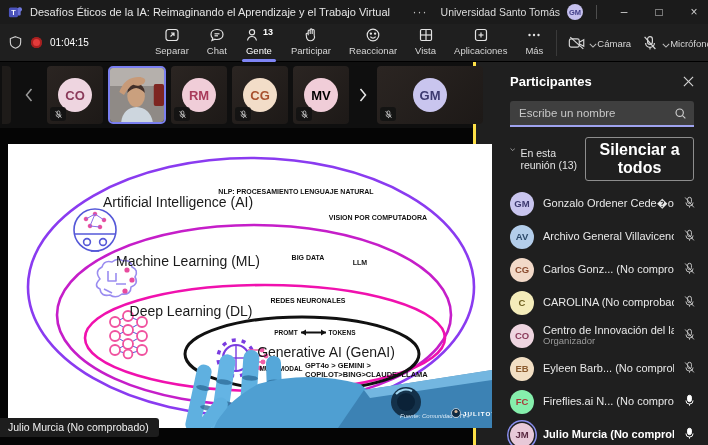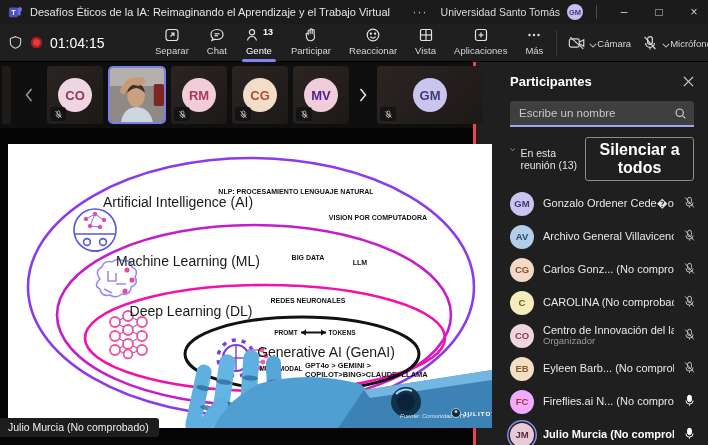--- a/index.html
+++ b/index.html
@@ -15,21 +15,21 @@
   .tb-org{font-size:10.5px;color:#dcdcdc;white-space:nowrap;}
   .tb-avatar{width:16px;height:16px;border-radius:50%;display:flex;align-items:center;justify-content:center;
              font-size:7.5px;font-weight:bold;}
   .tb-div{width:1px;height:14px;background:#4d4d4d;margin:0 6px;}
   .win-btn{width:28px;height:24px;display:flex;align-items:center;justify-content:center;color:#cfcfcf;font-size:12px;}
   
   .toolbar{height:38px;background:#1f1f1f;display:flex;align-items:center;padding:0 8px;border-bottom:1px solid #000;box-sizing:border-box;}
   .tl-left{display:flex;align-items:center;gap:8px;width:140px;flex:0 0 auto;}
   .shield{color:#cfcfcf;width:15px;height:15px;}
   .rec-dot{width:11px;height:11px;border-radius:50%;background:var(--record,#e23b3b);box-shadow:inset 0 0 0 2px rgba(120,10,10,.55);}
-  .timer{font-size:14px;color:#fff;}
+  .timer{font-size:10px;color:#fff;}
   .tl-center{display:flex;align-items:flex-start;gap:4px;margin-right:auto;}
   .tb-item{position:relative;display:flex;flex-direction:column;align-items:center;padding:3px 7px 5px;height:38px;box-sizing:border-box;color:#d6d6d6;}
   .tb-item .tb-ic{display:flex;align-items:flex-start;gap:2px;height:17px;color:#e3e3e3;}
   .tb-item .icon svg{width:16px;height:16px;}
   .tb-badge{font-size:9px;font-weight:bold;color:#fff;line-height:10px;}
   .tb-label{font-size:9.5px;margin-top:1px;white-space:nowrap;}
   .tb-item.active{color:#fff;}
   .tb-underline{position:absolute;bottom:0;left:50%;transform:translateX(-50%);width:34px;height:3px;border-radius:2px;background:var(--accent,#7f85f5);}
   .tl-right{display:flex;align-items:center;gap:2px;}
   .tl-div{width:1px;height:26px;background:#3a3a3a;margin:0 6px;}
@@ -58,21 +58,21 @@
   .tile .mute-badge svg{width:9px;height:9px;}
   .tile.video{width:58px;height:58px;border:2px solid #7a7ff0;box-sizing:border-box;border-radius:5px;overflow:hidden;padding:0;}
   .tile.video svg{width:100%;height:100%;}
   
   .stage{position:relative;flex:1;background:#050505;}
   .slide{position:absolute;left:8px;top:16px;width:484px;height:284px;background:#fff;}
   .slide svg{display:block;width:100%;height:100%;}
   .speaker-label{position:absolute;left:0;bottom:8px;background:#1d1d1d;color:#f0f0f0;font-size:10.5px;
                  padding:3px 10px 4px 8px;border-radius:0 3px 3px 0;}
   
-  .panel{width:212px;flex:0 0 auto;background:#1f1f1f;border-left:3px solid #ef4444;display:flex;flex-direction:column;overflow:hidden;padding-left:20px;}
+  .panel{width:212px;flex:0 0 auto;background:#1f1f1f;border-left:3px solid #fde047;display:flex;flex-direction:column;overflow:hidden;padding-left:20px;}
   .panel-header{display:flex;align-items:center;justify-content:space-between;padding:12px 14px 6px;}
   .panel-title{font-size:13px;font-weight:bold;color:#fff;}
   .panel-close{color:#d6d6d6;}
   .panel-close svg{width:11px;height:11px;}
   .search-wrap{margin:6px 14px 10px;position:relative;}
   .search-input{width:100%;box-sizing:border-box;height:26px;background:#3f3f3f;border:none;
                 border-bottom:2px solid var(--search-line,#9fa3ef);border-radius:3px 3px 0 0;color:#e8e8e8;
                 font-size:11.5px;padding:0 26px 0 9px;font-family:"Liberation Sans",sans-serif;outline:none;}
   .search-input::placeholder{color:#c7c7c7;}
   .search-ic{position:absolute;right:7px;top:6px;color:#cfcfcf;}
@@ -321,21 +321,21 @@
       <span class="mute-badge">
               <svg viewBox="0 0 16 16" fill="none" stroke="currentColor" stroke-width="1.2">
                 <rect x="5.6" y="1.6" width="4.8" height="7.8" rx="2.4"></rect>
                 <path d="M3.6 8a4.4 4.4 0 0 0 8.8 0"></path>
                 <line x1="8" y1="12.4" x2="8" y2="14.4"></line>
                 <line x1="2.6" y1="1.8" x2="13.4" y2="14"></line>
               </svg>
             </span>
           </div>
           <div class="tile">
-      <span class="tile-avatar" style="background:#f0cdd8;color:#4c1d95">MV</span>
+      <span class="tile-avatar" style="background:#f0cdd8;color:#000000">MV</span>
       <span class="mute-badge">
               <svg viewBox="0 0 16 16" fill="none" stroke="currentColor" stroke-width="1.2">
                 <rect x="5.6" y="1.6" width="4.8" height="7.8" rx="2.4"></rect>
                 <path d="M3.6 8a4.4 4.4 0 0 0 8.8 0"></path>
                 <line x1="8" y1="12.4" x2="8" y2="14.4"></line>
                 <line x1="2.6" y1="1.8" x2="13.4" y2="14"></line>
               </svg>
             </span>
           </div>
         </div>
@@ -580,21 +580,21 @@
             <span class="p-name">Eyleen Barb... (No comprobado)</span>
     </span>
     <span class="p-mic"><svg viewBox="0 0 16 16" fill="none" stroke="currentColor" stroke-width="1.2">
               <rect x="5.6" y="1.6" width="4.8" height="7.8" rx="2.4"></rect>
               <path d="M3.6 8a4.4 4.4 0 0 0 8.8 0"></path>
               <line x1="8" y1="12.4" x2="8" y2="14.4"></line>
               <line x1="2.6" y1="1.8" x2="13.4" y2="14"></line>
             </svg></span>
   </div>
         <div class="p-row">
-    <span class="p-avatar" style="background:#f0abfc;color:#a83a3a">FC</span>
+    <span class="p-avatar" style="background:#86efac;color:#a83a3a">FC</span>
     <span class="p-txt">
             <span class="p-name">Fireflies.ai N... (No comprobado)</span>
     </span>
     <span class="p-mic live"><svg viewBox="0 0 16 16" fill="none" stroke="currentColor" stroke-width="1.2">
               <rect x="5.6" y="1.6" width="4.8" height="7.8" rx="2.4" fill="currentColor"></rect>
               <path d="M3.6 8a4.4 4.4 0 0 0 8.8 0"></path>
               <line x1="8" y1="12.4" x2="8" y2="14.4"></line>
             </svg></span>
   </div>
         <div class="p-row">

